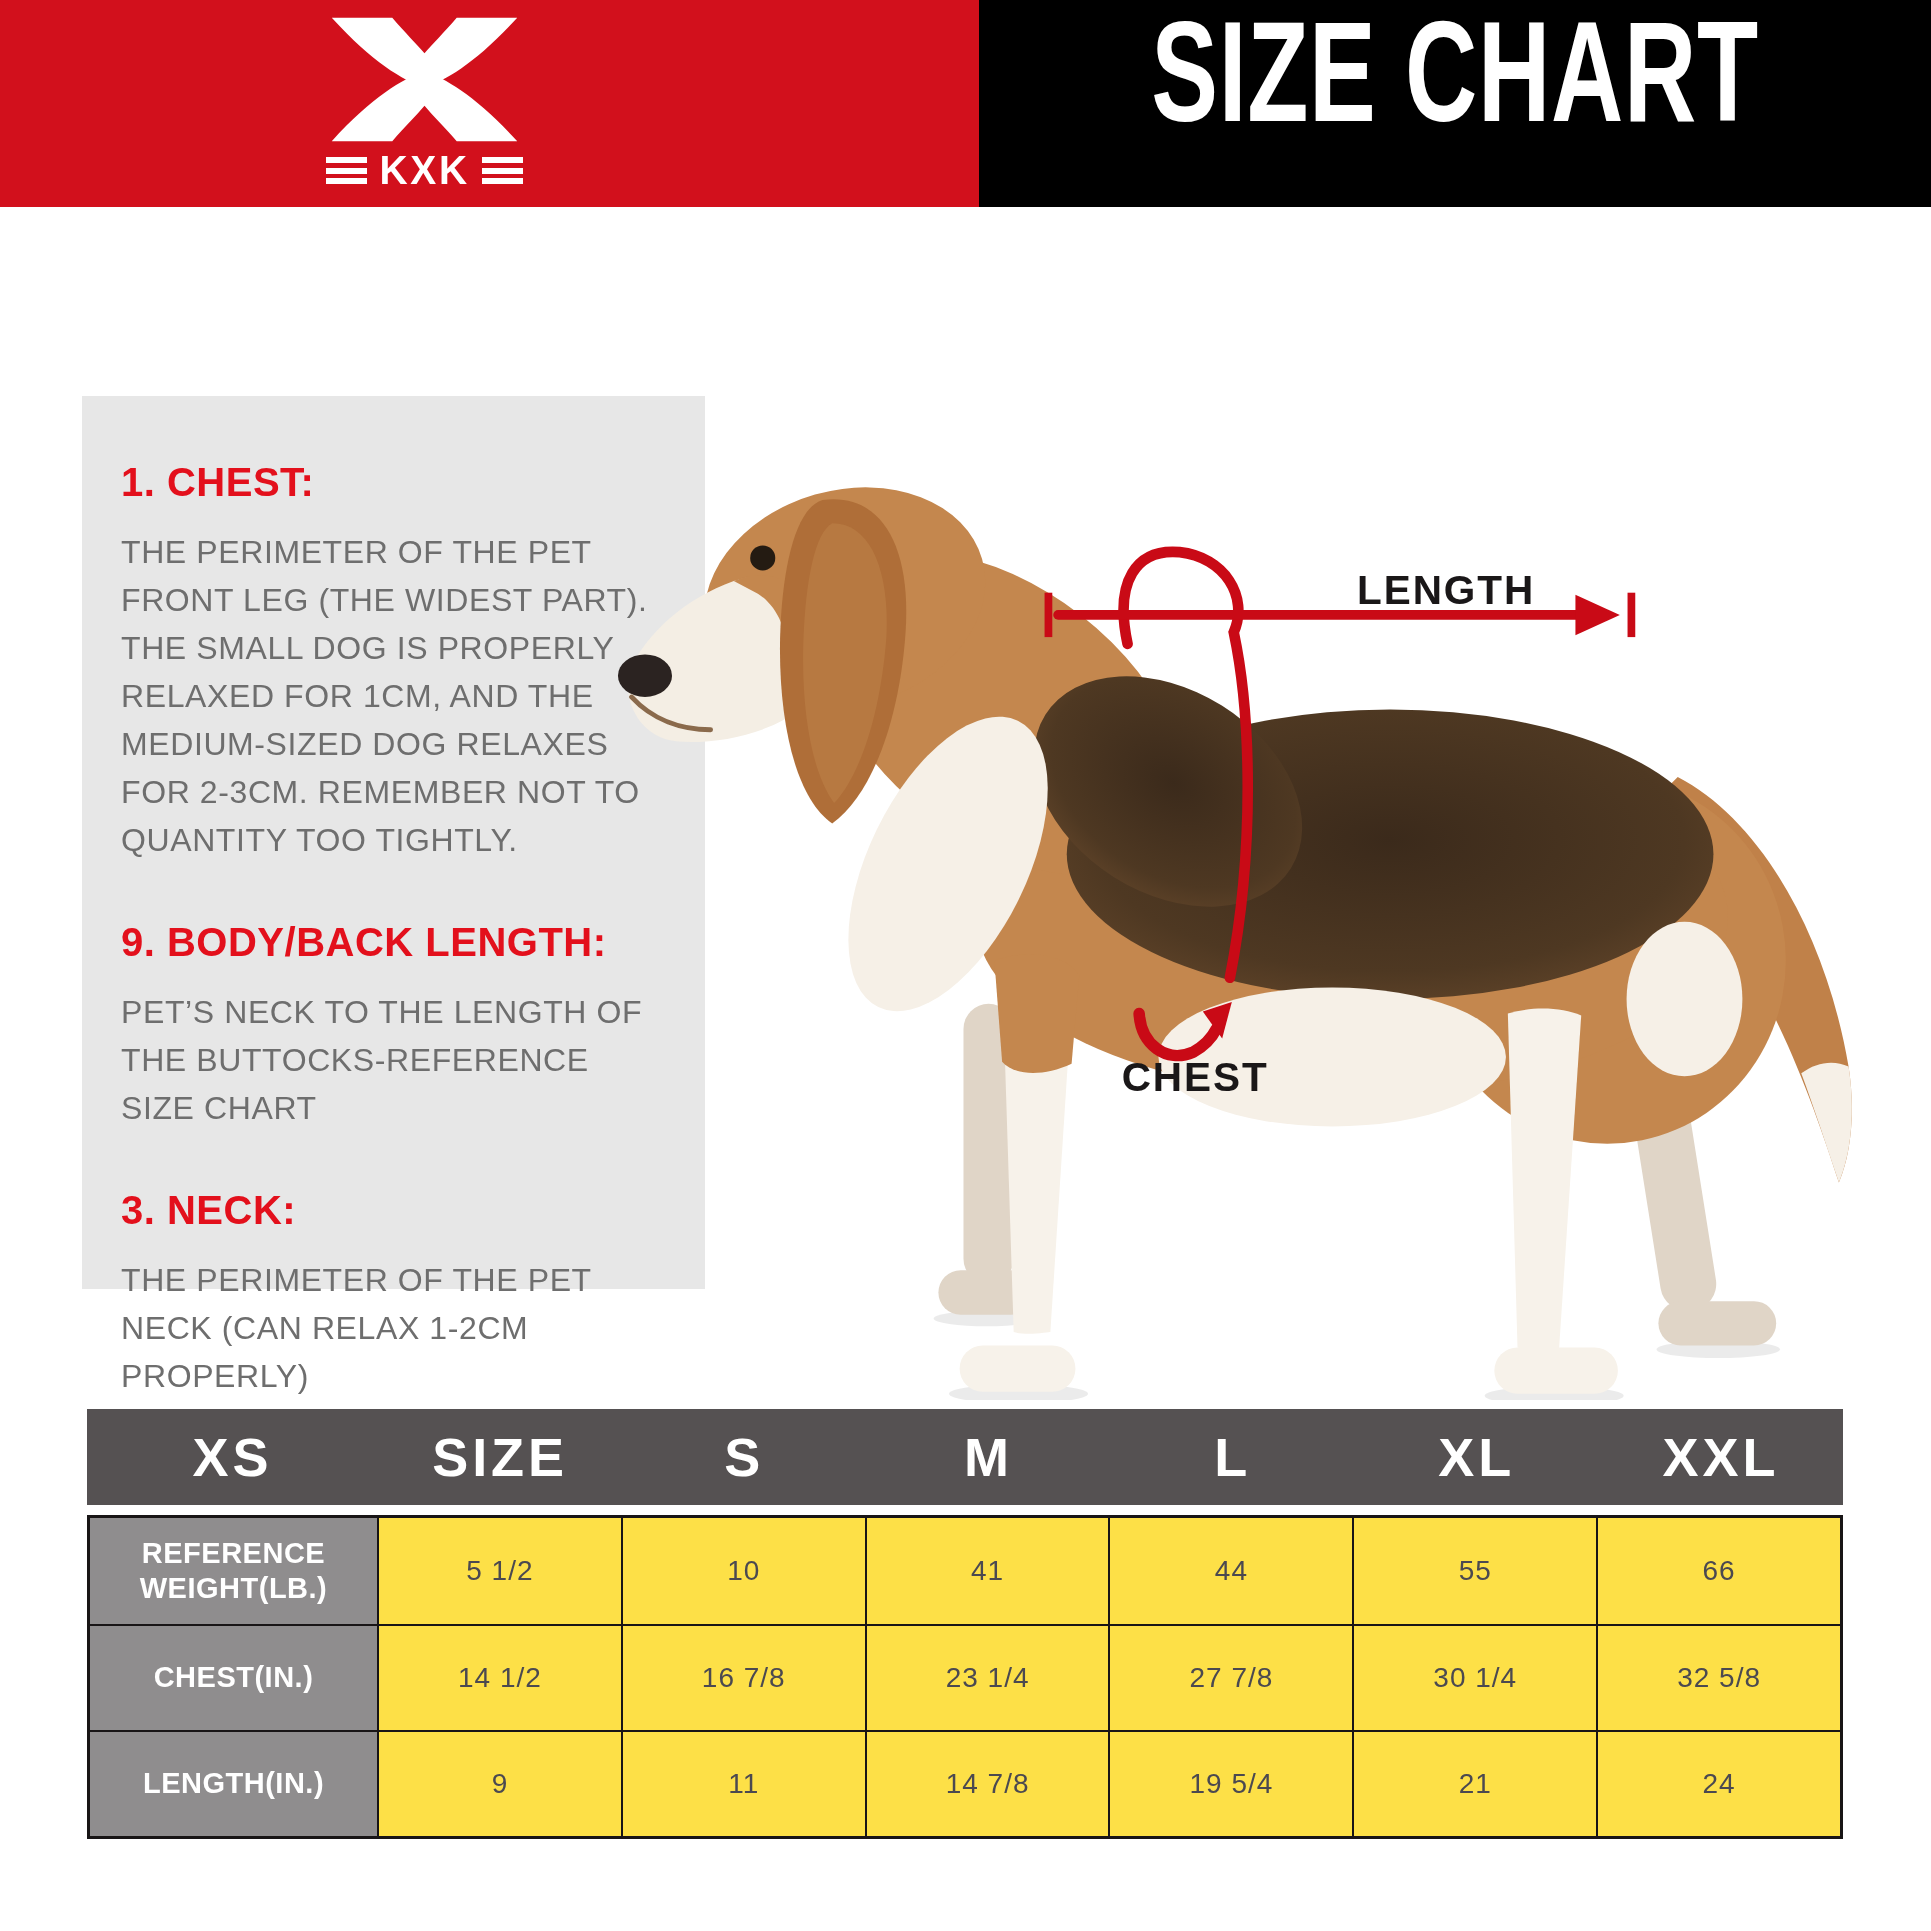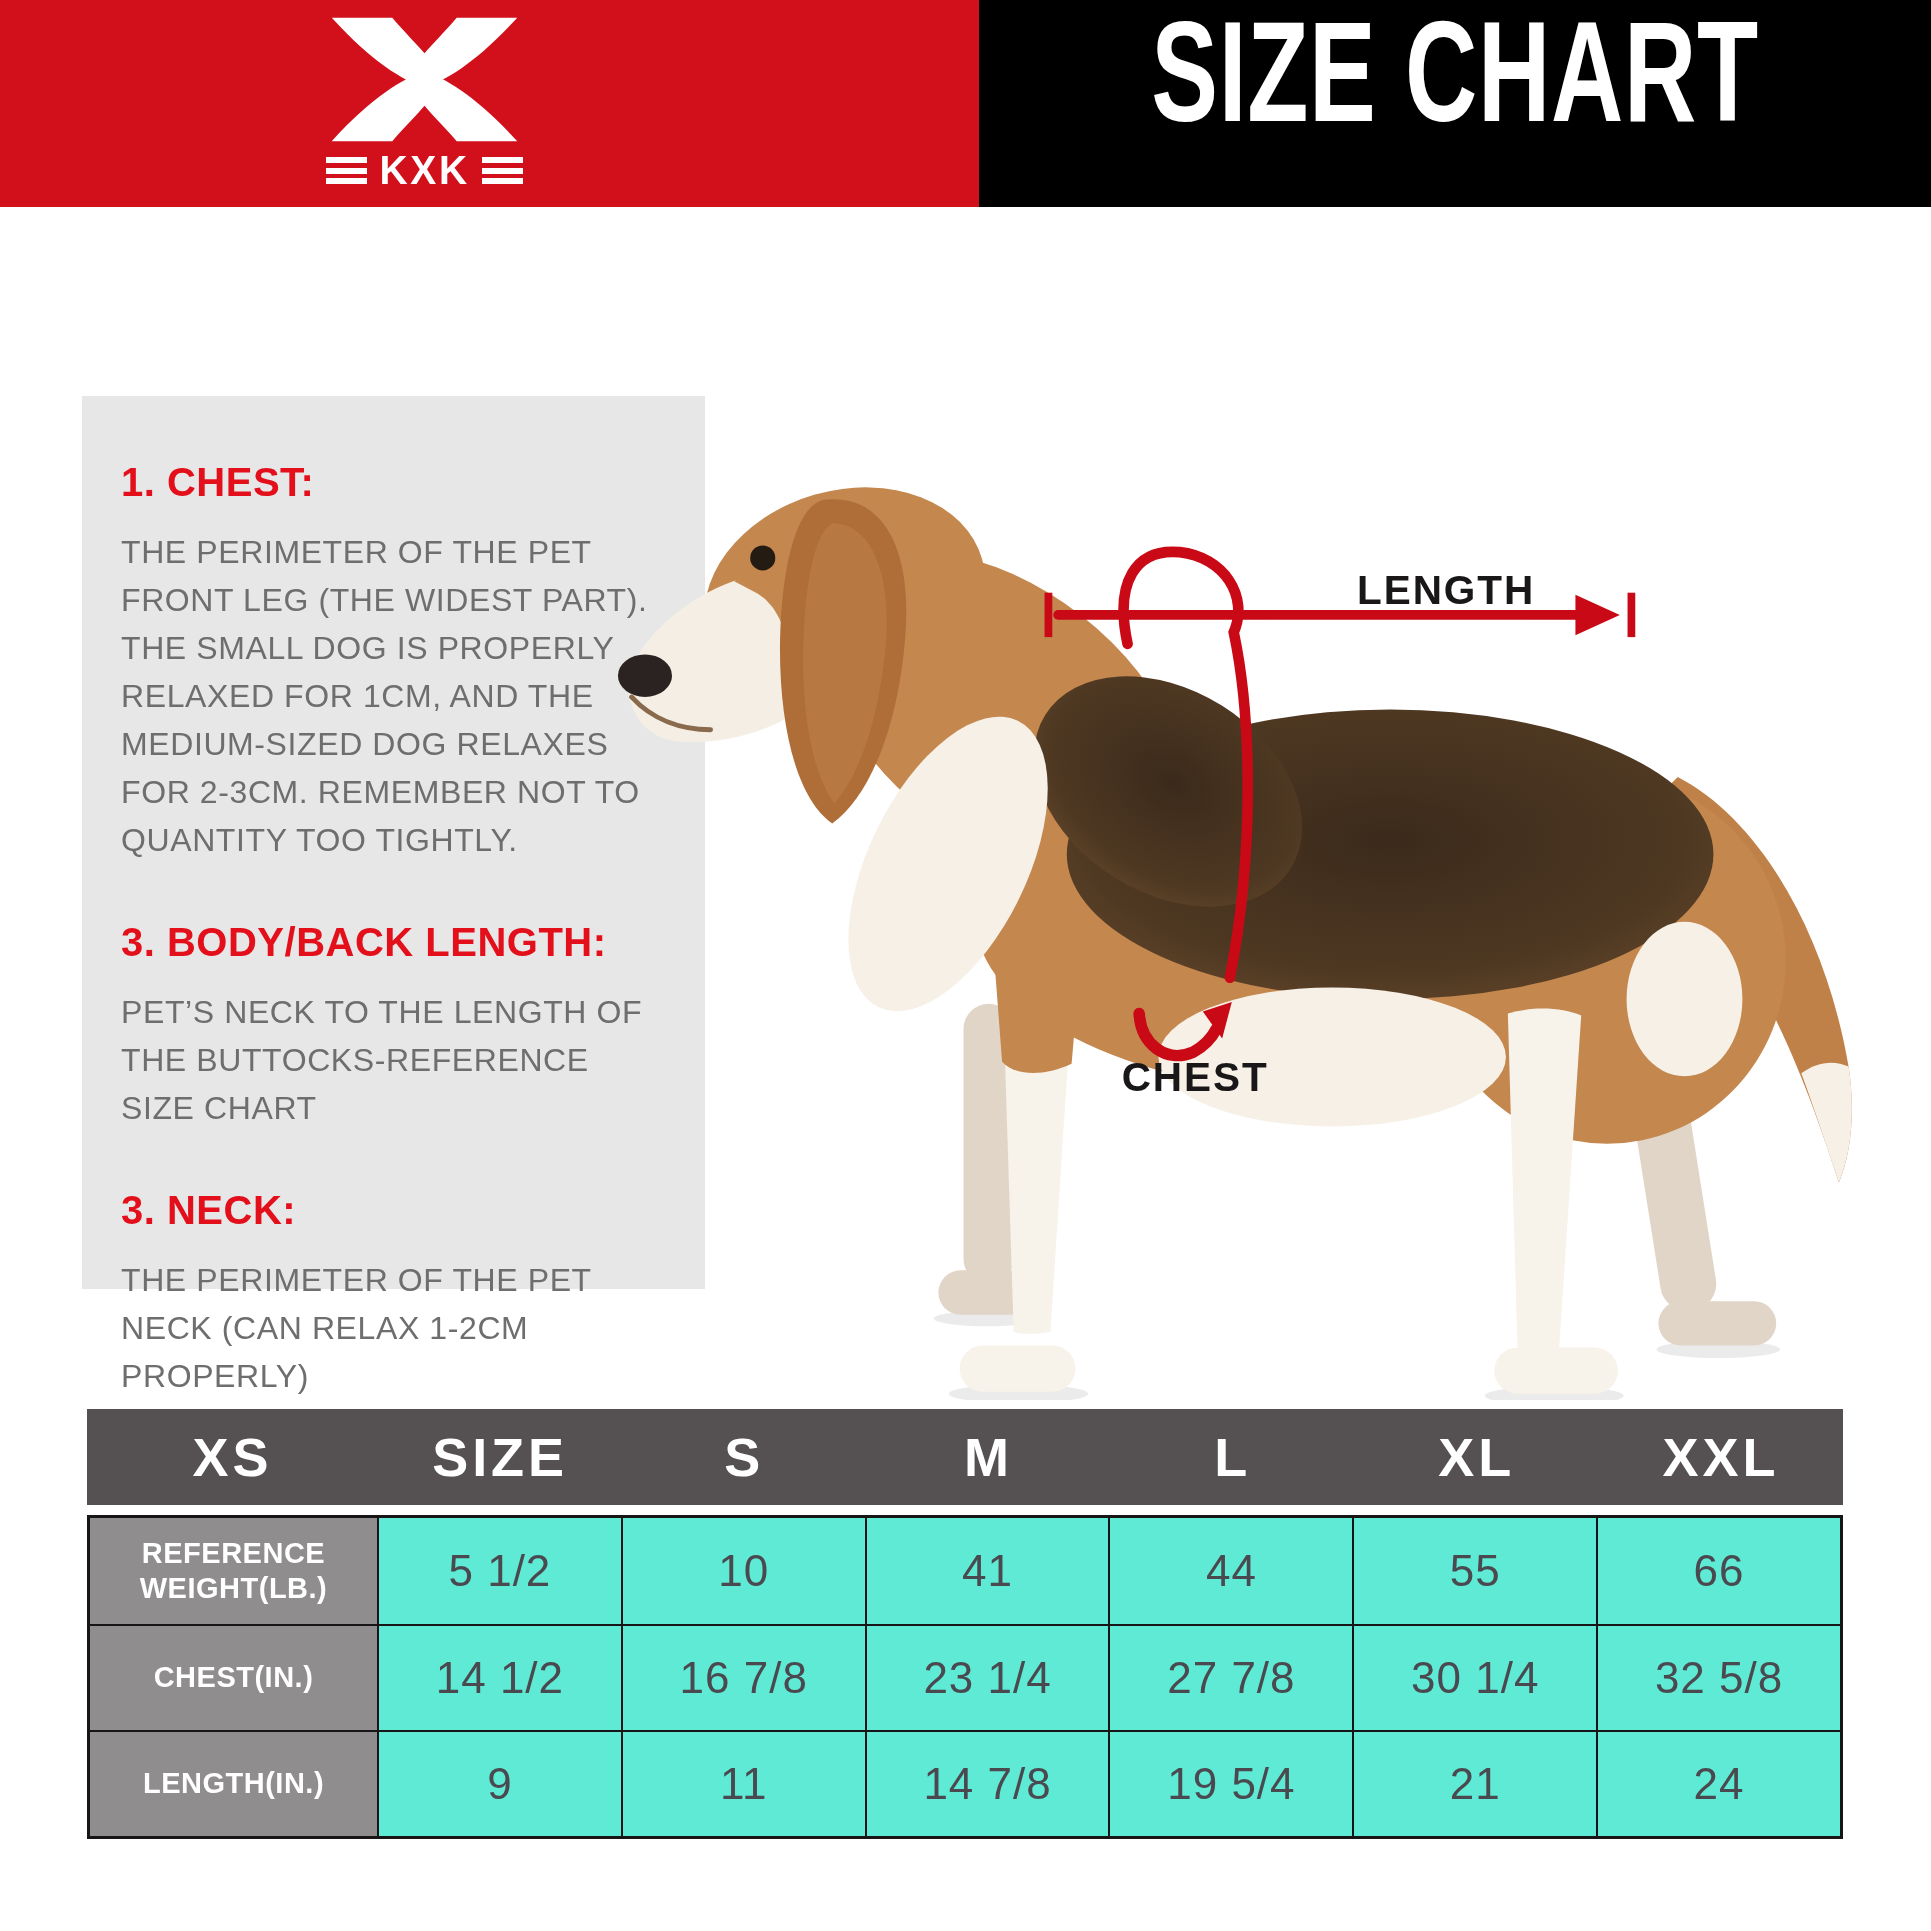--- a/index.html
+++ b/index.html
@@ -32,21 +32,21 @@
   
   .tablewrap{position:absolute;left:87px;top:1409px;width:1756px;}
   .t-head{display:grid;grid-template-columns:291px repeat(6,1fr);height:96px;background:#555152;
           margin-bottom:9.7px;}
   .t-head .hcell{display:flex;align-items:center;justify-content:center;color:#ffffff;
           font-size:54px;font-weight:bold;letter-spacing:3.9px;}
   .t-body{border:3.9px solid #181516;}
   .t-row{display:grid;grid-template-columns:287px repeat(6,1fr);height:106px;}
   .t-row + .t-row{border-top:2.9px solid #181516;}
   .t-row .cell{display:flex;align-items:center;justify-content:center;text-align:center;
-          border-left:2.9px solid #181516;background:#5eead4;color:#4B4950;font-size:44px;letter-spacing:1px;}
+          border-left:2.9px solid #181516;background:#fde047;color:#4B4950;font-size:28px;letter-spacing:1px;}
   .t-row .cell:first-child{border-left:none;background:#8F8D8E;color:#ffffff;font-size:29px;
           font-weight:bold;letter-spacing:0.5px;line-height:1.2;padding:16px 27px;}
 </style>
 </head>
 <body>
 
 <div class="page">
 
   <header class="header">
     <div class="header-red">
@@ -76,21 +76,21 @@
       <div class="page-title">SIZE CHART</div>
     </div>
   </header>
 
   <section class="panel" id="instructions">
       <div>
         <h3 class="inst-title">1. CHEST:</h3>
         <p class="inst-body">THE PERIMETER OF THE PET FRONT LEG (THE WIDEST PART). THE SMALL DOG IS PROPERLY RELAXED FOR 1CM, AND THE MEDIUM-SIZED DOG RELAXES FOR 2-3CM. REMEMBER NOT TO QUANTITY TOO TIGHTLY.</p>
       </div>
       <div>
-        <h3 class="inst-title">3. BODY/BACK LENGTH:</h3>
+        <h3 class="inst-title">9. BODY/BACK LENGTH:</h3>
         <p class="inst-body">PET’S NECK TO THE LENGTH OF THE BUTTOCKS-REFERENCE SIZE CHART</p>
       </div>
       <div>
         <h3 class="inst-title">3. NECK:</h3>
         <p class="inst-body">THE PERIMETER OF THE PET NECK (CAN RELAX 1-2CM PROPERLY)</p>
       </div>
     </section>
 
   <svg class="dog-svg" viewBox="0 0 1350 1000">
     <defs>

